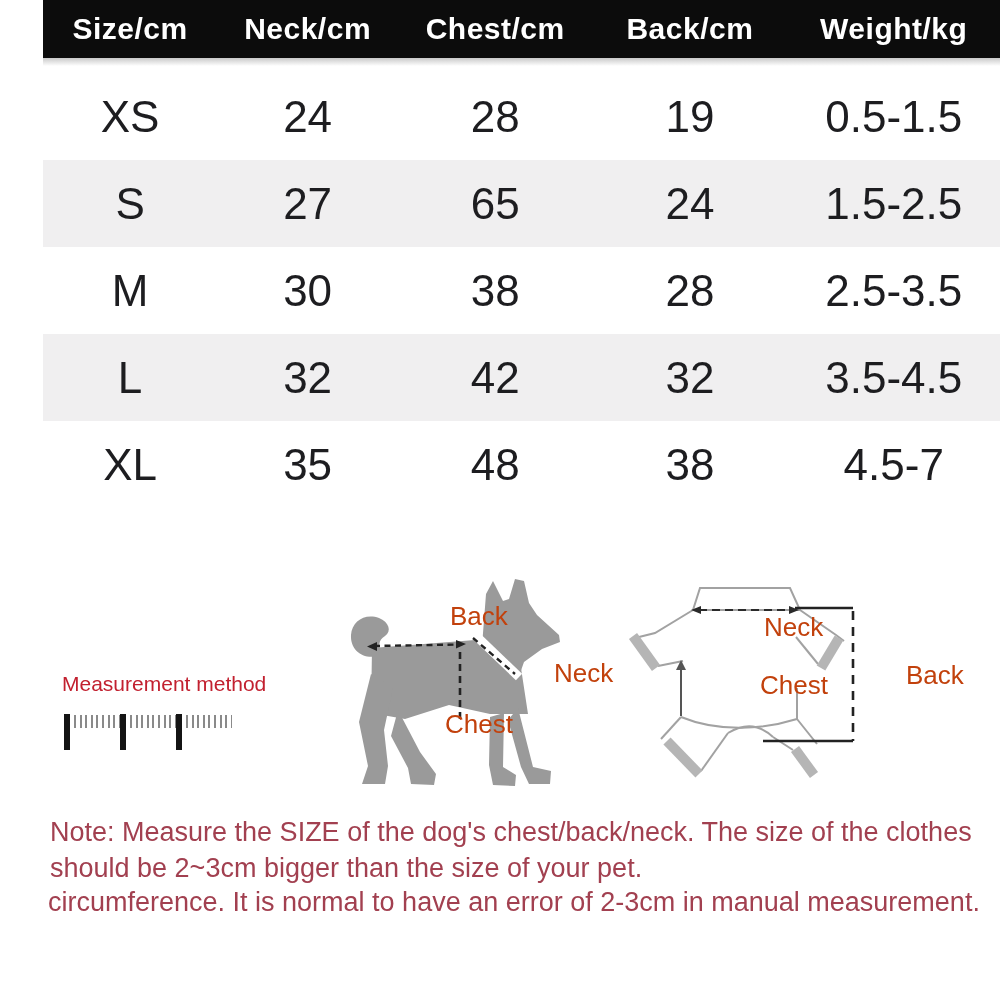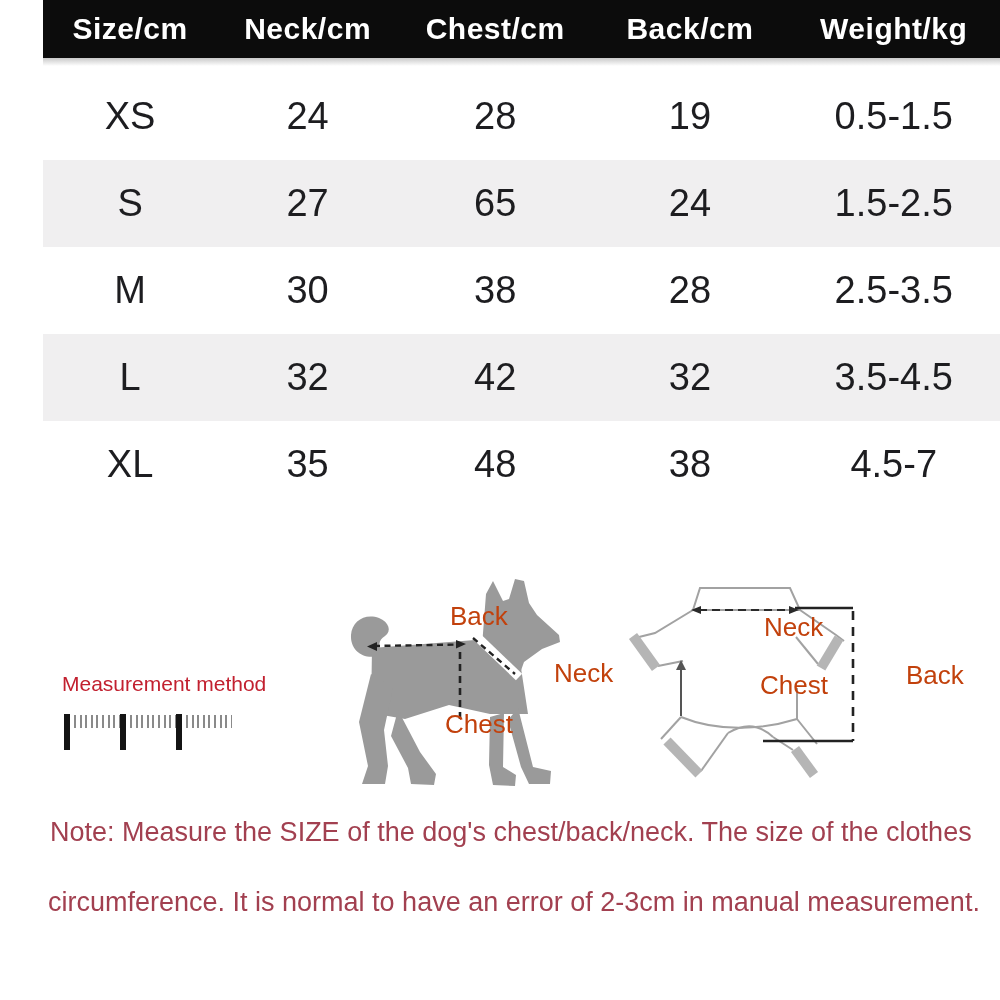--- a/index.html
+++ b/index.html
@@ -9,21 +9,21 @@
   
   .size-table{position:absolute;left:0;top:0;width:1000px;}
   .grid-row{display:grid;grid-template-columns:18.2% 18.9% 20.3% 20.4% 22.2%;align-items:center;margin-left:43px;}
   .thead{height:58px;background:#0c0c0c;position:relative;}
   .thead::after{content:"";position:absolute;left:0;right:0;top:58px;height:8px;
                 background:linear-gradient(#c9c9c9,rgba(255,255,255,0));}
   .th{color:#ffffff;font-weight:bold;font-size:30px;text-align:center;letter-spacing:0.5px;}
   .tbody{margin-top:15px;}
   .trow{height:87px;}
   .trow.alt{background:#f0eff0;}
-  .td{font-size:38px;color:#1d1d20;text-align:center;}
+  .td{font-size:44px;color:#1d1d20;text-align:center;}
 
   
   .measure-title{position:absolute;left:62px;top:672px;font-size:21px;color:#c2202f;}
   .ruler{position:absolute;left:64px;top:714px;width:176px;height:38px;}
   .ruler .small-ticks{position:absolute;left:10px;top:1px;width:158px;height:13px;
         background:repeating-linear-gradient(90deg,#8a8a8a 0 2px,rgba(0,0,0,0) 2px 5.6px);}
   .ruler .big-tick{position:absolute;top:0;width:6px;height:36px;background:#141414;}
   .bt1{left:0;} .bt2{left:56px;} .bt3{left:112px;}
 
   .diagram-svg{position:absolute;}
@@ -151,18 +151,19 @@
 
     <line x1="56" y1="92" x2="56" y2="141" stroke="#555" stroke-width="2"></line>
     <polygon points="56,85 51,95 61,95" fill="#555"></polygon>
   </svg>
   <div class="diag-label" style="left:716px;top:612px;">Neck</div>
   <div class="diag-label" style="left:712px;top:670px;">Chest</div>
   <div class="diag-label" style="left:858px;top:660px;">Back</div>
 
   <div class="note note1">
     <div>Note: Measure the SIZE of the dog's chest/back/neck. The size of the clothes</div>
+    <div>should be 2~3cm bigger than the size of your pet.</div>
   </div>
   <div class="note note2">
     <div>circumference. It is normal to have an error of 2-3cm in manual measurement.</div>
   </div>
 
 </div>
 
 </body></html>

